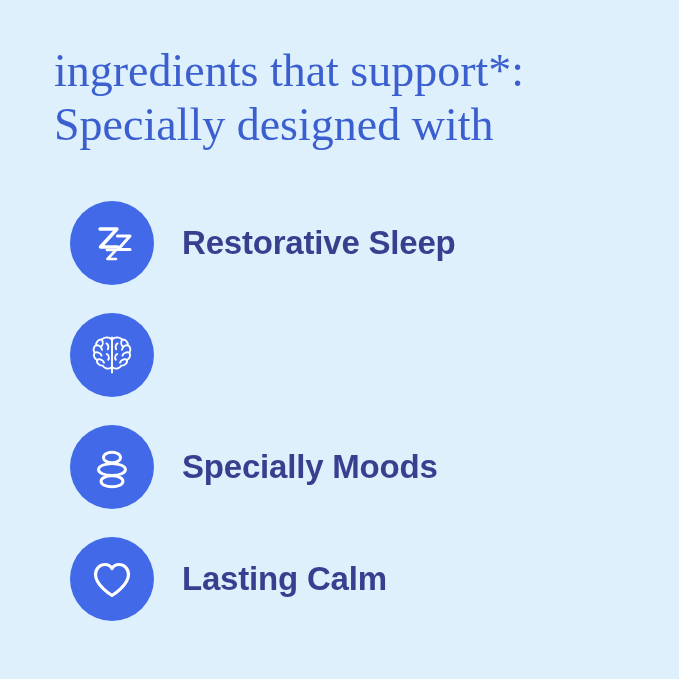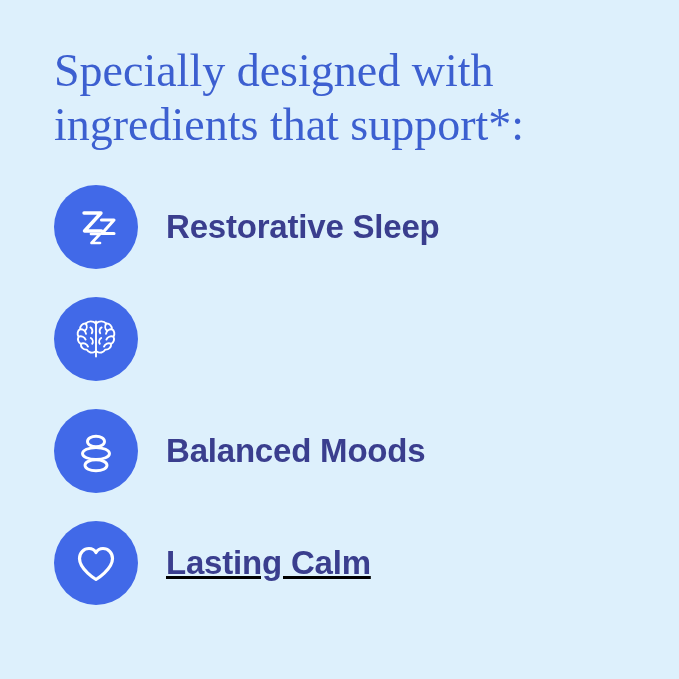--- a/index.html
+++ b/index.html
@@ -30,36 +30,35 @@
     letter-spacing: 0px;
     margin: 0;
     padding: 0;
   }
   .headline .line {
     display: block;
     white-space: nowrap;
   }
   .benefit-list {
     list-style: none;
-    margin: 0;
+    margin: 16px;
     padding: 0;
     position: absolute;
     left: 54px;
     top: 185px;
     text-align: center;
   }
   .benefit-item {
     display: flex;
     align-items: center;
     height: 84px;
     margin-bottom: 28px;
   }
   .benefit-item:last-child {
     margin-bottom: 0;
-    text-decoration: underline;
   }
   .icon-badge {
     width: 84px;
     height: 84px;
     min-width: 84px;
     border-radius: 50%;
     background: #4169e8;
     display: flex;
     align-items: center;
     justify-content: center;
@@ -76,22 +75,22 @@
     white-space: nowrap;
     font-family: "Liberation Sans", sans-serif;
   }
 </style>
 </head>
 <body>
 
 <div class="poster">
 
   <h1 class="headline">
+    <span class="line">ingredients that support*:</span>
     <span class="line">Specially designed with</span>
-    <span class="line">ingredients that support*:</span>
   </h1>
 
   <ul class="benefit-list">
 
     <li class="benefit-item">
       <span class="icon-badge">
         <svg width="52" height="52" viewBox="0 0 52 52" fill="none" aria-hidden="true">
           <path d="M14 12 H31 L14.5 30 H31.5" stroke="#ffffff" stroke-width="3.4" stroke-linecap="round" stroke-linejoin="round" fill="none"></path>
           <path d="M31.5 19 H44 L32 32.5 H44" stroke="#ffffff" stroke-width="3.1" stroke-linecap="round" stroke-linejoin="round" fill="none"></path>
           <path d="M21 33 H30 L21.5 42 H30" stroke="#ffffff" stroke-width="2.7" stroke-linecap="round" stroke-linejoin="round" fill="none"></path>
@@ -127,21 +126,21 @@
     <li class="benefit-item">
       <span class="icon-badge">
         <svg width="50" height="50" viewBox="0 0 50 50" fill="none" aria-hidden="true">
           <g stroke="#ffffff" stroke-width="2.9" fill="none">
             <path d="M16.5 15.5 C16.5 12.4 20.3 10.2 25 10.2 C29.7 10.2 33.5 12.4 33.5 15.5 C33.5 18.6 29.7 20.8 25 20.8 C20.3 20.8 16.5 18.6 16.5 15.5 Z"></path>
             <path d="M11.5 27.5 C11.5 24.1 17.5 21.6 25 21.6 C32.5 21.6 38.5 24.1 38.5 27.5 C38.5 30.9 32.5 33.4 25 33.4 C17.5 33.4 11.5 30.9 11.5 27.5 Z"></path>
             <path d="M14 39.3 C14 36.2 18.9 33.8 25 33.8 C31.1 33.8 36 36.2 36 39.3 C36 42.4 31.1 44.8 25 44.8 C18.9 44.8 14 42.4 14 39.3 Z"></path>
           </g>
         </svg>
       </span>
-      <span class="benefit-label">Balanced Moods</span>
+      <span class="benefit-label">Specially Moods</span>
     </li>
 
     <li class="benefit-item">
       <span class="icon-badge">
         <svg width="50" height="50" viewBox="0 0 50 50" fill="none" aria-hidden="true">
           <path d="M25 41.5 C25 41.5 8.5 31.5 8.5 20.5 C8.5 14.6 12.9 10.5 18 10.5 C21.4 10.5 23.8 12.4 25 14.6 C26.2 12.4 28.6 10.5 32 10.5 C37.1 10.5 41.5 14.6 41.5 20.5 C41.5 31.5 25 41.5 25 41.5 Z" stroke="#ffffff" stroke-width="3.2" stroke-linejoin="round" fill="none"></path>
         </svg>
       </span>
       <span class="benefit-label">Lasting Calm</span>
     </li>

